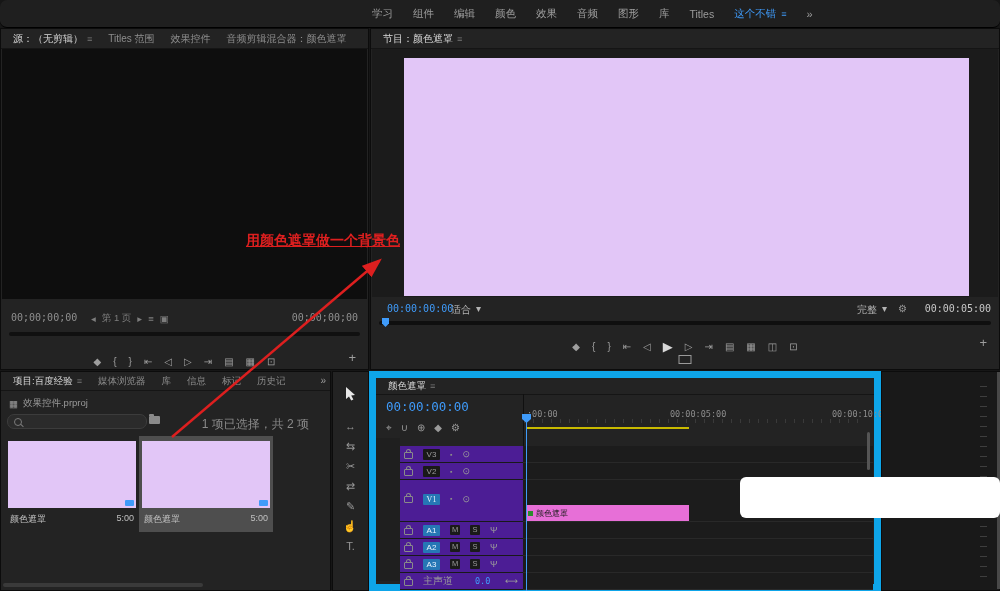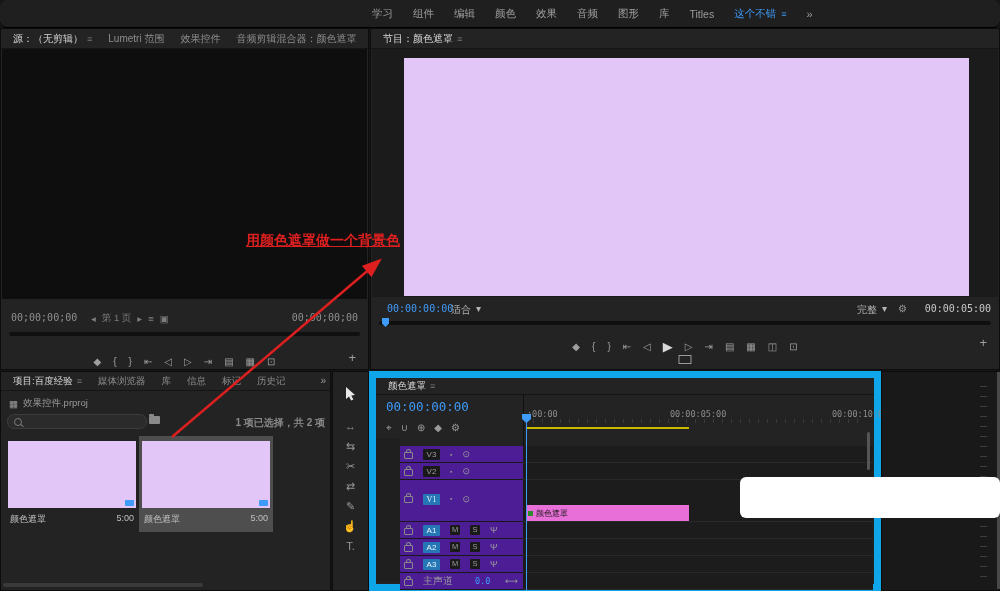--- a/index.html
+++ b/index.html
@@ -62,21 +62,21 @@
   #project-panel .ptabs{font-size:9.5px;height:18px;}
   #proj-overflow{position:absolute;right:4px;top:3px;color:#9c9c9c;font-size:10px;}
   #proj-file{position:absolute;left:8px;top:25px;display:flex;gap:5px;align-items:center;color:#9a9a9a;font-size:9.5px;}
   #searchbox{position:absolute;left:6px;top:42px;width:132px;height:13px;background:#2b2b2b;border:1px solid #3c3c3c;
              border-radius:7px;display:flex;align-items:center;padding-left:6px;gap:4px;}
   #searchbox input{background:transparent;border:none;outline:none;color:#ccc;font-size:9px;width:100px;}
   .mag{width:6px;height:6px;border:1px solid #7a7a7a;border-radius:50%;position:relative;display:inline-block;}
   .mag:after{content:"";position:absolute;width:4px;height:1px;background:#7a7a7a;transform:rotate(45deg);right:-3px;bottom:-1px;}
   .folder{position:absolute;left:148px;top:44px;width:11px;height:8px;background:#8a8a8a;border-radius:1px;}
   .folder:before{content:"";position:absolute;top:-2px;left:0;width:5px;height:2px;background:#8a8a8a;border-radius:1px 1px 0 0;}
-  #sel-status{position:absolute;right:5px;top:44px;font-size:10px;color:#8a8a8a;font-weight:bold;}
+  #sel-status{position:absolute;right:21px;top:44px;font-size:12px;color:#8a8a8a;}
   #pitems{position:absolute;left:4px;top:64px;display:flex;align-items:flex-start;}
   .pitem{width:128px;padding:5px 3px 6px 3px;}
   .pitem.selected{background:#4e4e4e;}
   .pthumb{position:relative;height:67px;background:#e2c6f7;}
   .pbadge{position:absolute;right:2px;bottom:2px;width:9px;height:6px;background:#3f9bfa;border-radius:1px;}
   .plabel{display:flex;justify-content:space-between;font-size:9px;color:#c0c0c0;margin-top:5px;padding:0 2px;}
   #proj-hscroll{position:absolute;left:2px;bottom:3px;width:200px;height:4px;background:#3a3a3a;border-radius:2px;}
 
   
   #tools-panel{left:332px;top:371px;width:37px;height:220px;}
@@ -165,21 +165,21 @@
         </span></div>
       <span id="ws-overflow">»</span>
     </div>
   </div>
 
   <div id="source-panel" class="panel">
     <div class="ptabs">
       <div class="repeat"><span class="ptab active">
           <span>源：（无剪辑）</span><span class="menu">≡</span>
         </span><span class="ptab">
-          <span>Lumetri 范围</span>
+          <span>Titles 范围</span>
         </span><span class="ptab">
           <span>效果控件</span>
         </span><span class="ptab">
           <span>音频剪辑混合器：颜色遮罩</span>
         </span></div>
     </div>
     <div id="source-viewer"></div>
     <div class="tcrow">
       <span class="tc-left mono">00;00;00;00</span>
       <span id="page-nav">

